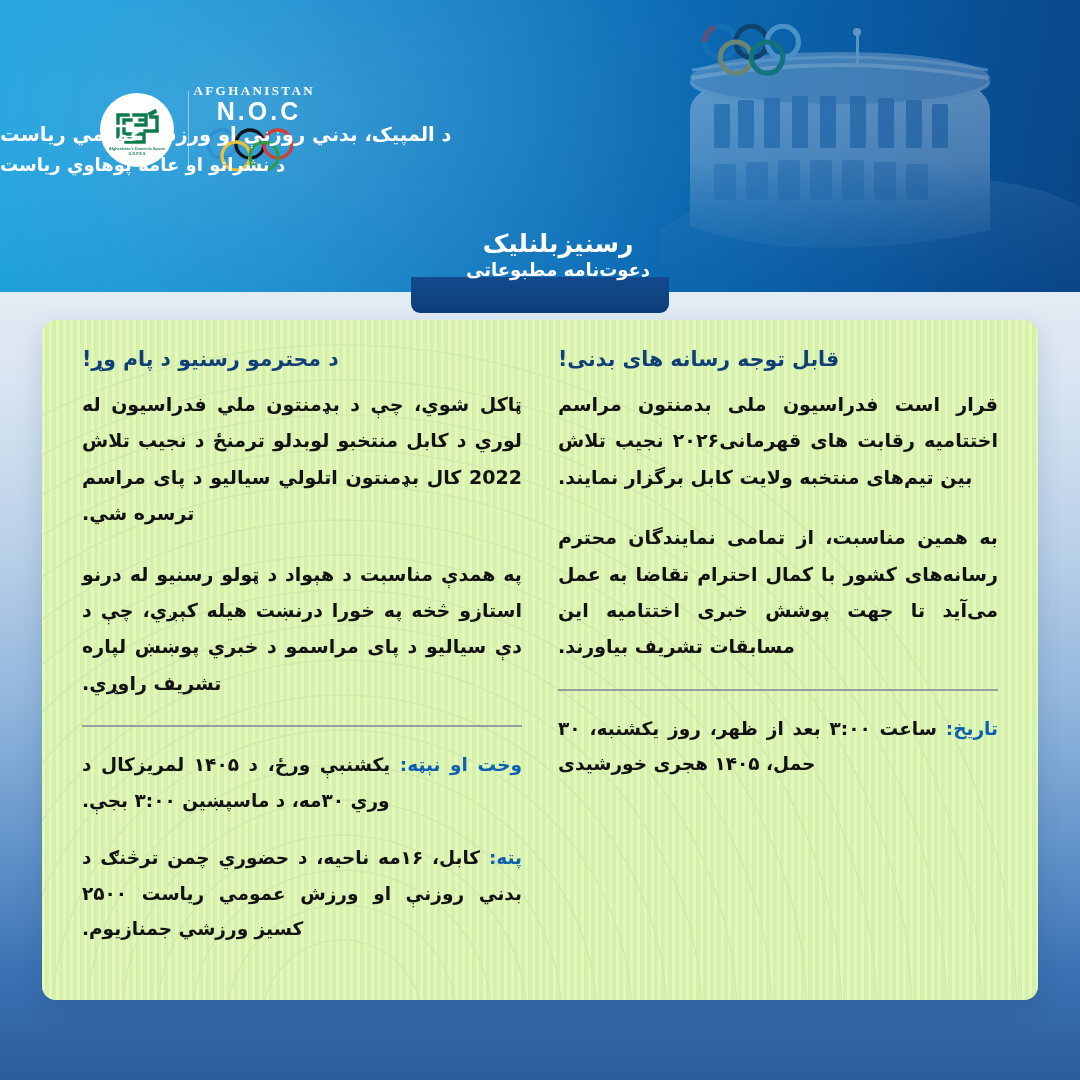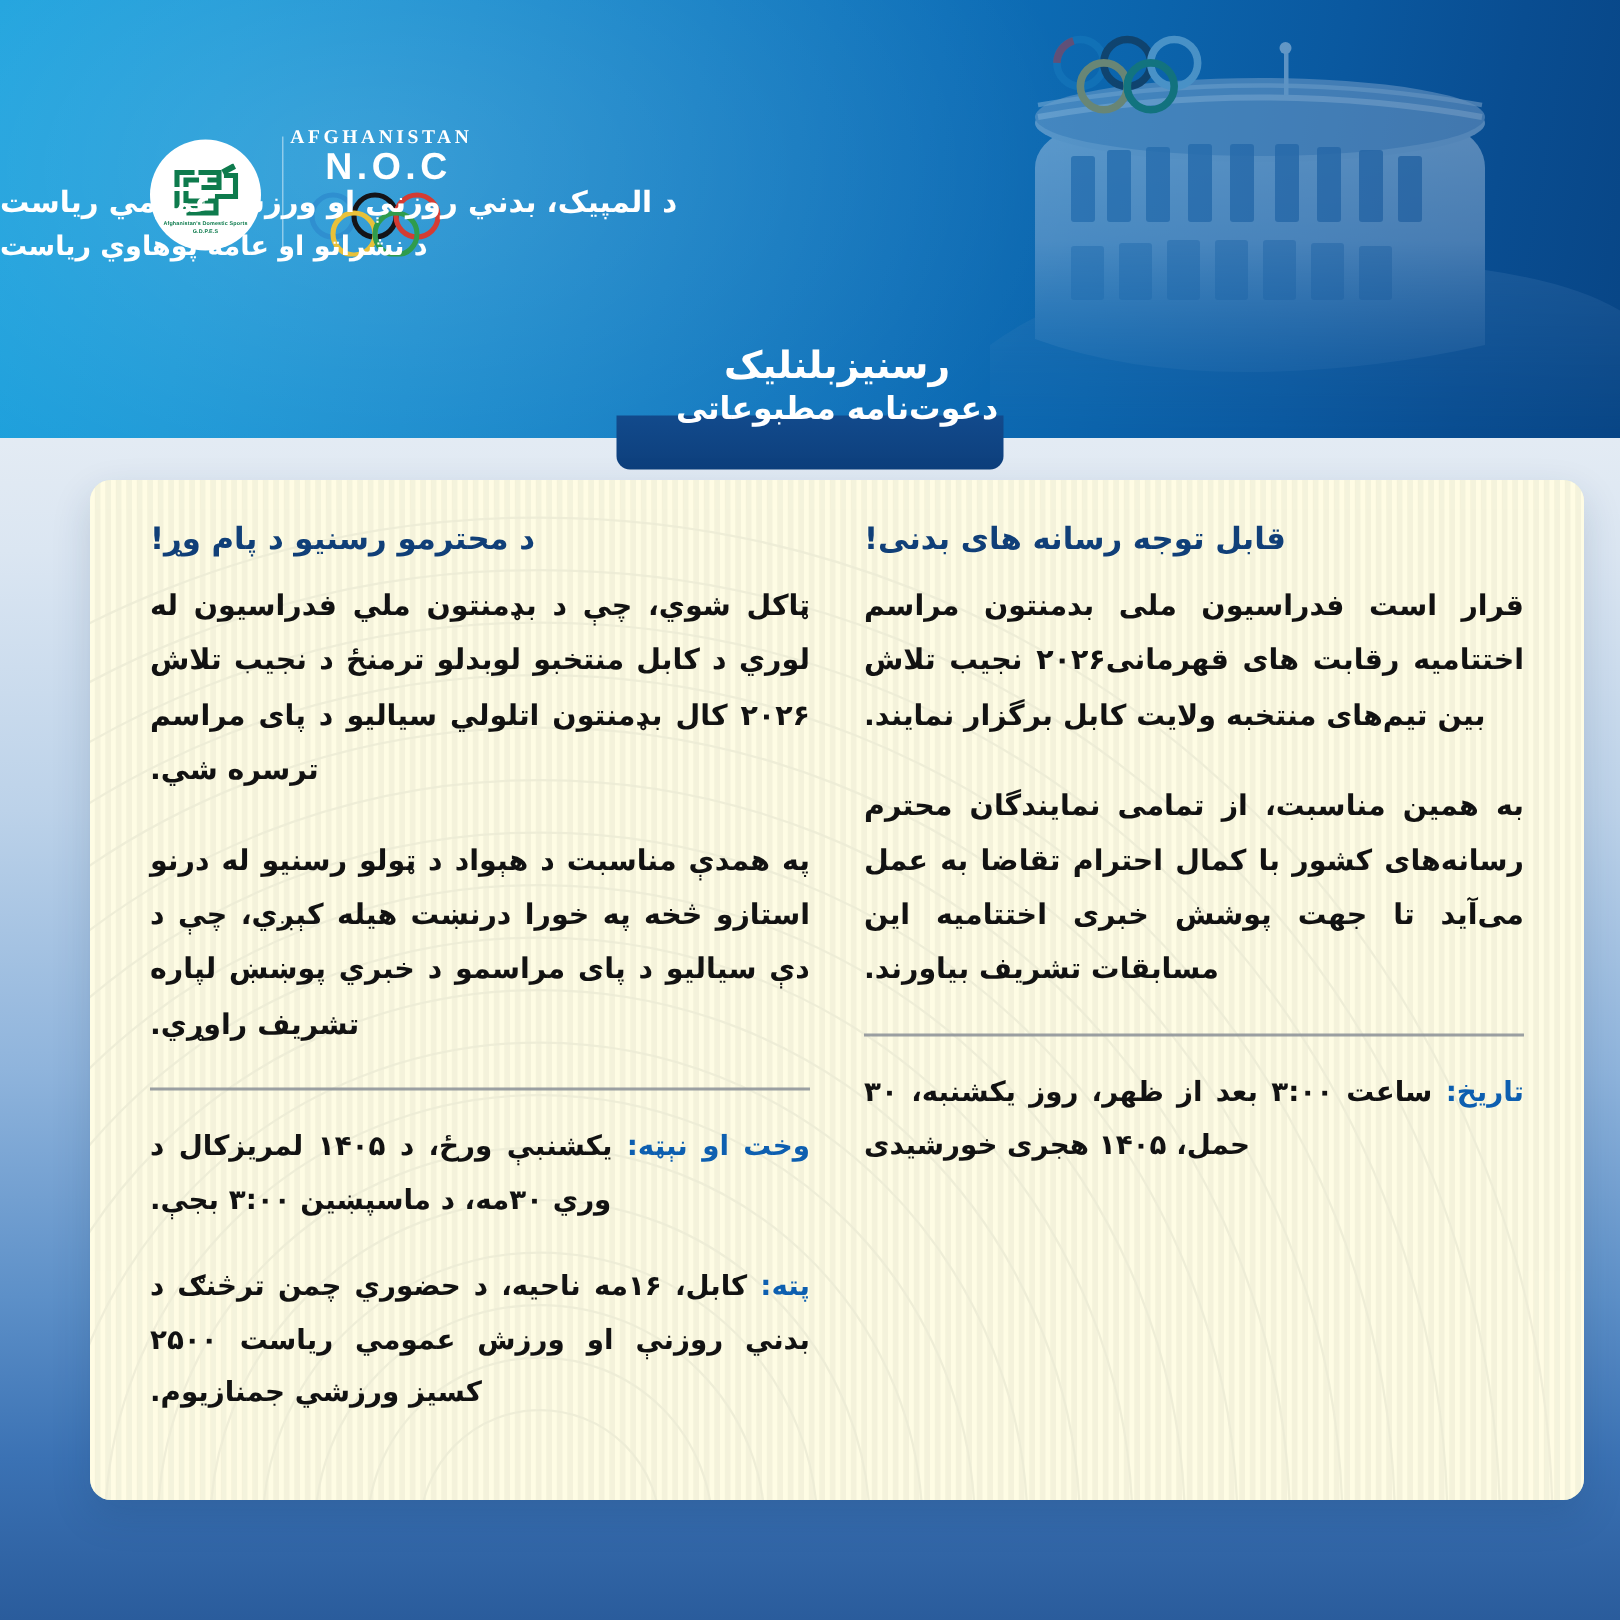--- a/index.html
+++ b/index.html
@@ -87,37 +87,37 @@
   }
   .org-line-1 { font-size: 19.5px; font-weight: 700; line-height: 1.5; }
   .org-line-2 { font-size: 18px; font-weight: 600; line-height: 1.6; margin-top: 2px; }
 
   
   .title-block {
     position: absolute; left: 0; right: 0; top: 228px;
     text-align: center; color: #ffffff; direction: rtl; padding-left: 36px;
   }
   .title-ps { font-size: 25px; font-weight: 700; line-height: 1.25; }
-  .title-fa { font-size: 21px; font-weight: 700; line-height: 1.25; text-align: center; }
+  .title-fa { font-size: 18px; font-weight: 700; line-height: 1.25; text-align: center; }
 
   
   .title-badge {
     position: absolute; left: 50%; transform: translateX(-50%);
     top: 277px; width: 258px; height: 36px;
     background: linear-gradient(180deg,#124a8c 0%, #0d3f7c 100%);
     border-bottom-left-radius: 9px; border-bottom-right-radius: 9px;
     z-index: 0;
   }
   .title-block { z-index: 2; }
 
   
   .card {
-    position: absolute; left: 60px; top: 320px;
+    position: absolute; left: 42px; top: 320px;
     width: 996px; height: 680px;
-    background: #fef9c3;
+    background: #bef264;
     border-radius: 14px;
     box-shadow: 0 10px 26px rgba(20,50,90,0.16);
     overflow: hidden;
   }
   .card-pattern { position:absolute; inset:0; opacity:0.55; }
   .card-pattern svg { display:block; width:100%; height:100%; }
   .card-inner {
     position: relative; z-index: 2;
     display: flex; flex-direction: row-reverse;
     height: 100%;
@@ -307,21 +307,21 @@
         <circle cx="300" cy="700" r="640"></circle>
           <circle cx="300" cy="700" r="675"></circle>
       </g>
     </svg>
   </div>
 
   <div class="card-inner">
 
     <div class="col right">
       <div class="col-heading">د محترمو رسنیو د پام وړ!</div>
-      <div class="para">ټاکل شوي، چې د بډمنتون ملي فدراسیون له لوري د کابل منتخبو لوبدلو ترمنځ د نجیب تلاش ۲۰۲۶ کال بډمنتون اتلولي سیالیو د پای مراسم ترسره شي.</div>
+      <div class="para">ټاکل شوي، چې د بډمنتون ملي فدراسیون له لوري د کابل منتخبو لوبدلو ترمنځ د نجیب تلاش 2022 کال بډمنتون اتلولي سیالیو د پای مراسم ترسره شي.</div>
       <div class="para">په همدې مناسبت د هېواد د ټولو رسنیو له درنو استازو څخه په خورا درنښت هیله کېږي، چې د دې سیالیو د پای مراسمو د خبري پوښښ لپاره تشریف راوړي.</div>
       <div class="divider"></div>
       <div class="meta"><span class="lbl">وخت او نېټه:</span><span> یکشنبې ورځ، د ۱۴۰۵ لمریزکال د وري ۳۰مه، د ماسپښین ۳:۰۰ بجې.</span></div>
       <div class="meta"><span class="lbl">پته:</span><span> کابل، ۱۶مه ناحیه، د حضوري چمن ترڅنګ د بدني روزنې او ورزش عمومي ریاست ۲۵۰۰ کسیز ورزشي جمنازیوم.</span></div>
     </div>
 
     <div class="col left">
       <div class="col-heading">قابل توجه رسانه های بدنی!</div>
       <div class="para">قرار است فدراسیون ملی بدمنتون مراسم اختتامیه رقابت های قهرمانی۲۰۲۶ نجیب تلاش بین تیم‌های منتخبه ولایت کابل برگزار نمایند.</div>
       <div class="para">به همین مناسبت، از تمامی نمایندگان محترم رسانه‌های کشور با کمال احترام تقاضا به عمل می‌آید تا جهت پوشش خبری اختتامیه این مسابقات تشریف بیاورند.</div>

